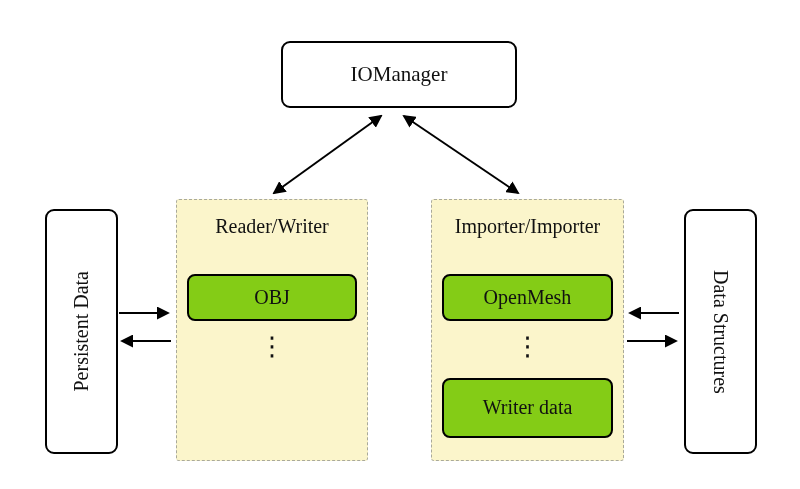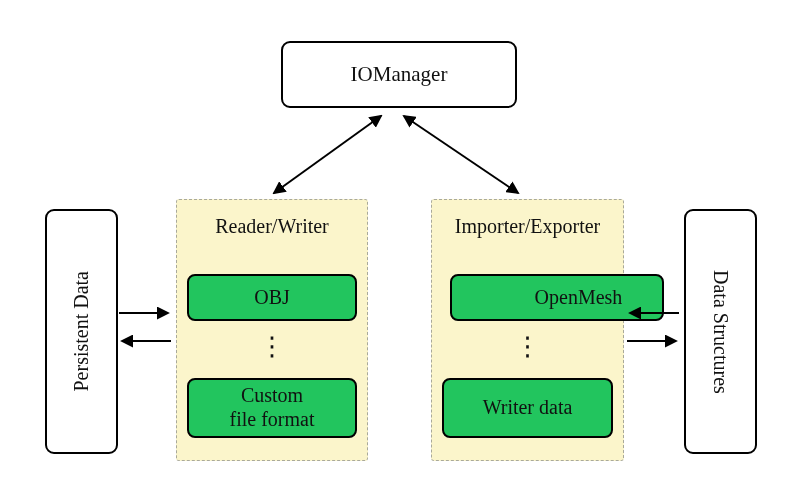--- a/index.html
+++ b/index.html
@@ -14,21 +14,21 @@
     font-size:21px;
   }
   .panel{
     position:absolute;background:#fbf5cb;border:1.5px dashed #a9a99a;border-radius:3px;
   }
   .panel-title{
     position:absolute;top:15px;left:0;width:100%;text-align:center;
     font-size:20px;
   }
   .inner-box{
-    position:absolute;background:#22c55e;border:2px solid #000;border-radius:8px;
+    position:absolute;background:#84cc16;border:2px solid #000;border-radius:8px;
     display:flex;flex-direction:column;align-items:center;justify-content:center;
     font-size:20px;line-height:1.18;text-align:center;
   }
   .inner-box span{display:block;}
   .dots{
     position:absolute;left:0;width:100%;text-align:center;
     font-size:26px;line-height:1;
   }
   .vert-up{writing-mode:vertical-rl;transform:rotate(180deg);}
   .vert-down{writing-mode:vertical-rl;}
@@ -46,30 +46,26 @@
   <div class="panel" style="left:176px;top:199px;width:190px;height:260px;">
     <div class="panel-title">Reader/Writer</div>
 
     <div class="inner-box" style="left:10px;top:74px;width:166px;height:43px;">
       <span>OBJ</span>
       <span></span>
     </div>
 
     <div class="dots" style="top:134px;">⋮</div>
 
-    <div class="inner-box" style="left:10px;top:178px;width:166px;height:56px;">
-      <span>Custom</span>
-      <span>file format</span>
-    </div>
   </div>
 
   <div class="panel" style="left:431px;top:199px;width:191px;height:260px;">
-    <div class="panel-title">Importer/Exporter</div>
+    <div class="panel-title">Importer/Importer</div>
 
-    <div class="inner-box" style="left:18px;top:74px;width:167px;height:43px;padding-left:43px;">
+    <div class="inner-box" style="left:10px;top:74px;width:167px;height:43px;">
       <span>OpenMesh</span>
       <span></span>
     </div>
 
     <div class="dots" style="top:134px;">⋮</div>
 
     <div class="inner-box" style="left:10px;top:178px;width:167px;height:56px;">
       <span>Writer data</span>
     </div>
   </div>

